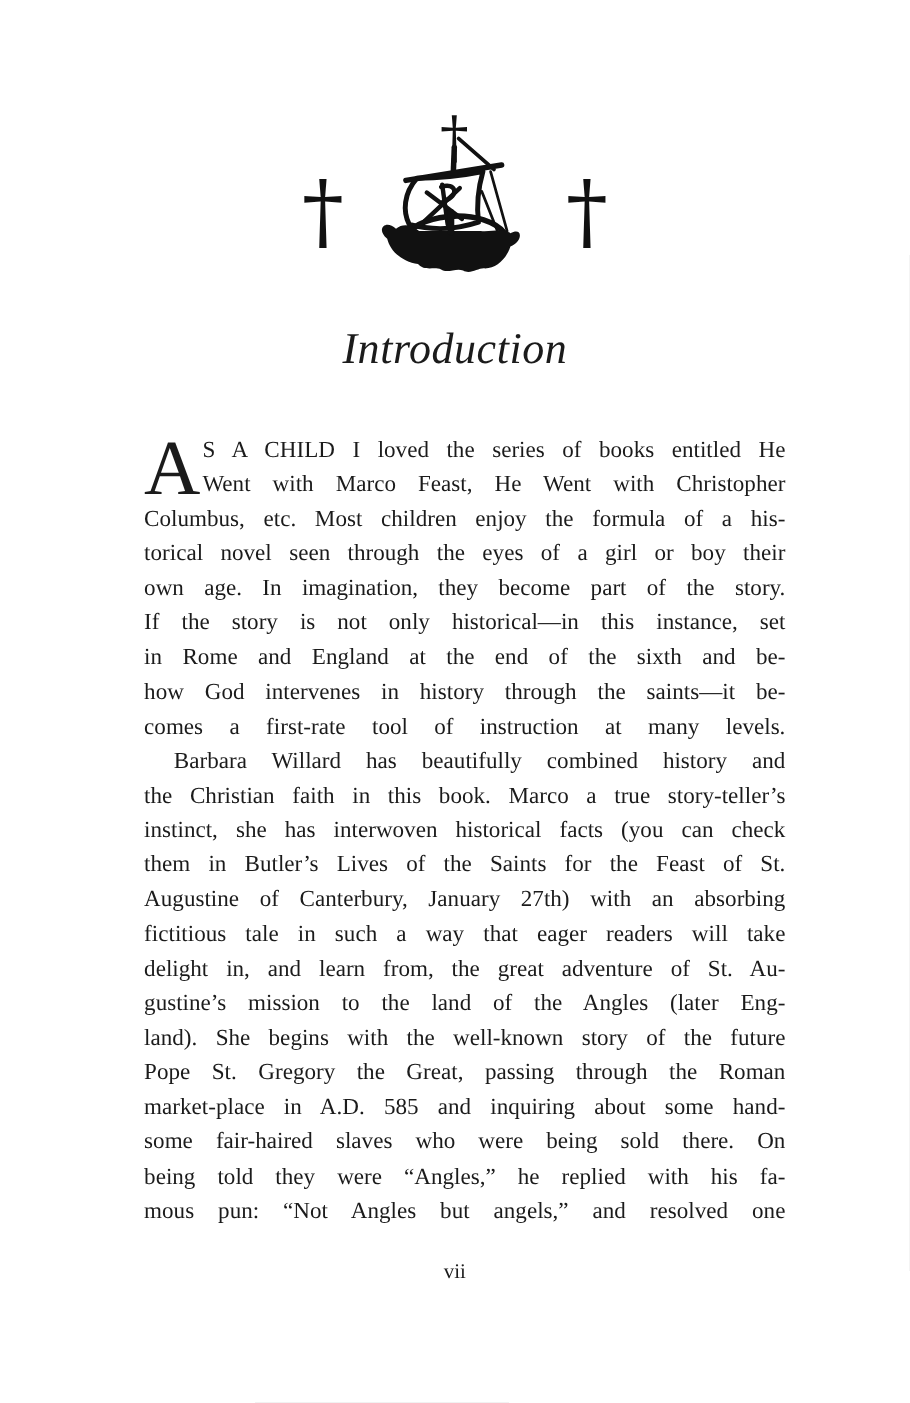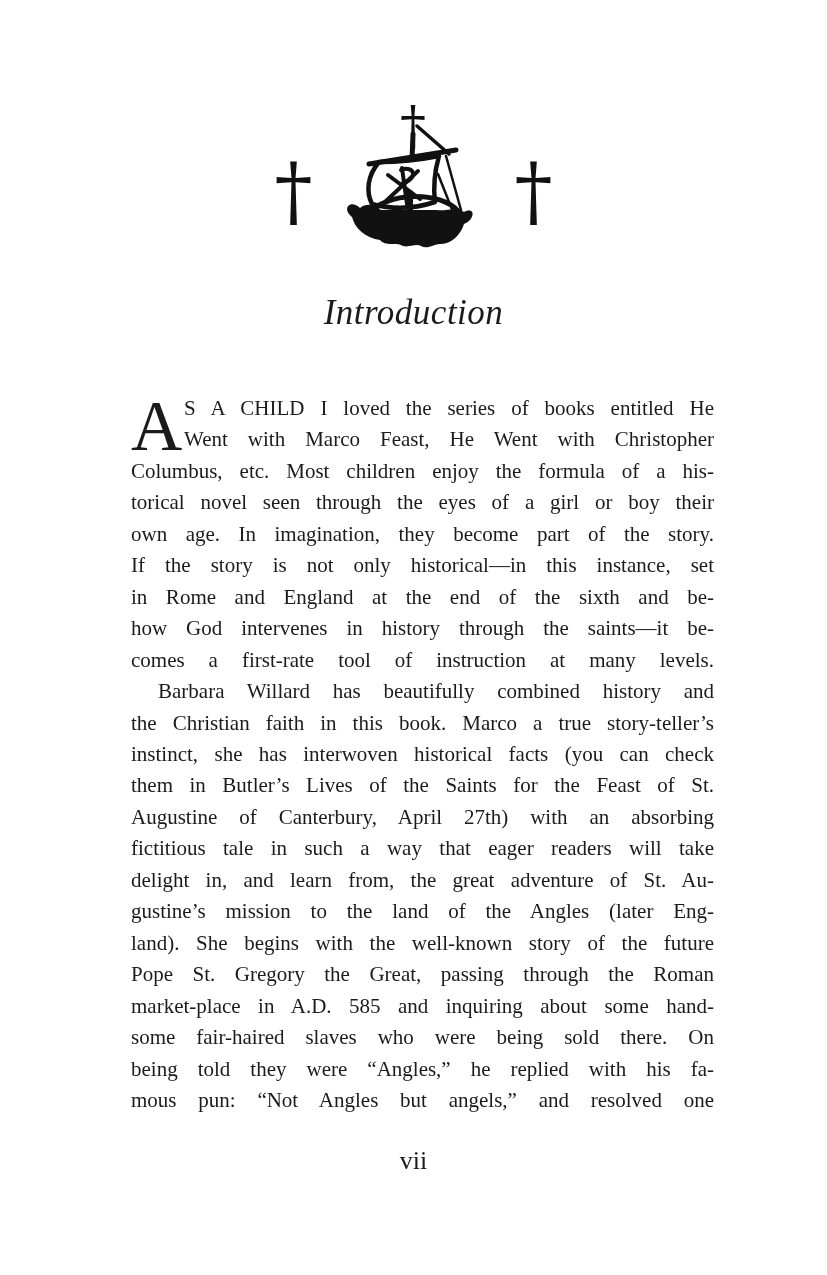--- a/index.html
+++ b/index.html
@@ -21,41 +21,41 @@
     font-family:"DejaVu Serif", serif;
     font-size:76px; line-height:1;
     position:relative; top:56px;
     color:#111;
   }
   .ship { display:block; }
   .title {
     position:absolute; top:293px; left:0; width:100%;
     margin:0; text-align:center;
     font-style:italic; font-weight:normal;
-    font-size:35px; letter-spacing:0.5px;
+    font-size:40px; letter-spacing:0.5px;
   }
   .text-block {
     position:absolute; top:393px; left:131px; width:583px;
     font-size:21px; line-height:31.45px;
   }
   .line {
     text-align:justify;
     text-align-last:justify;
     text-justify:inter-word;
   }
   .line.indent { text-indent:27px; }
   .line.dc-pad { padding-left:53px; }
   .it { }
   .dropcap {
     position:absolute; left:0; top:2px;
     font-size:71px; line-height:62px;
   }
   .folio {
     position:absolute; top:1146px; left:0; width:100%;
-    text-align:center; font-size:26px;
+    text-align:center; font-size:19px;
   }
 </style>
 </head>
 <body>
 
 <div class="page">
 
   <div class="emblem">
     <span class="side-cross">†</span>
 
@@ -103,21 +103,21 @@
       <div class="line"><span>torical novel seen through the eyes of a girl or boy their</span></div>
       <div class="line"><span>own age. In imagination, they become part of the story.</span></div>
       <div class="line"><span>If the story is not only historical—in this instance, set</span></div>
       <div class="line"><span>in Rome and England at the end of the sixth and be-</span></div>
       <div class="line"><span>how God intervenes in history through the saints—it be-</span></div>
       <div class="line"><span>comes a first-rate tool of instruction at many levels.</span></div>
       <div class="line indent"><span>Barbara Willard has beautifully combined history and</span></div>
       <div class="line"><span>the Christian faith in this book. Marco a true story-teller’s</span></div>
       <div class="line"><span>instinct, she has interwoven historical facts (you can check</span></div>
       <div class="line"><span>them in Butler’s </span><span class="it">Lives of the Saints</span><span> for the Feast of St.</span></div>
-      <div class="line"><span>Augustine of Canterbury, April 27th) with an absorbing</span></div>
+      <div class="line"><span>Augustine of Canterbury, January 27th) with an absorbing</span></div>
       <div class="line"><span>fictitious tale in such a way that eager readers will take</span></div>
       <div class="line"><span>delight in, and learn from, the great adventure of St. Au-</span></div>
       <div class="line"><span>gustine’s mission to the land of the Angles (later Eng-</span></div>
       <div class="line"><span>land). She begins with the well-known story of the future</span></div>
       <div class="line"><span>Pope St. Gregory the Great, passing through the Roman</span></div>
       <div class="line"><span>market-place in A.D. 585 and inquiring about some hand-</span></div>
       <div class="line"><span>some fair-haired slaves who were being sold there. On</span></div>
       <div class="line"><span>being told they were “Angles,” he replied with his fa-</span></div>
       <div class="line"><span>mous pun: “Not Angles but angels,” and resolved one</span></div>
     </div>

